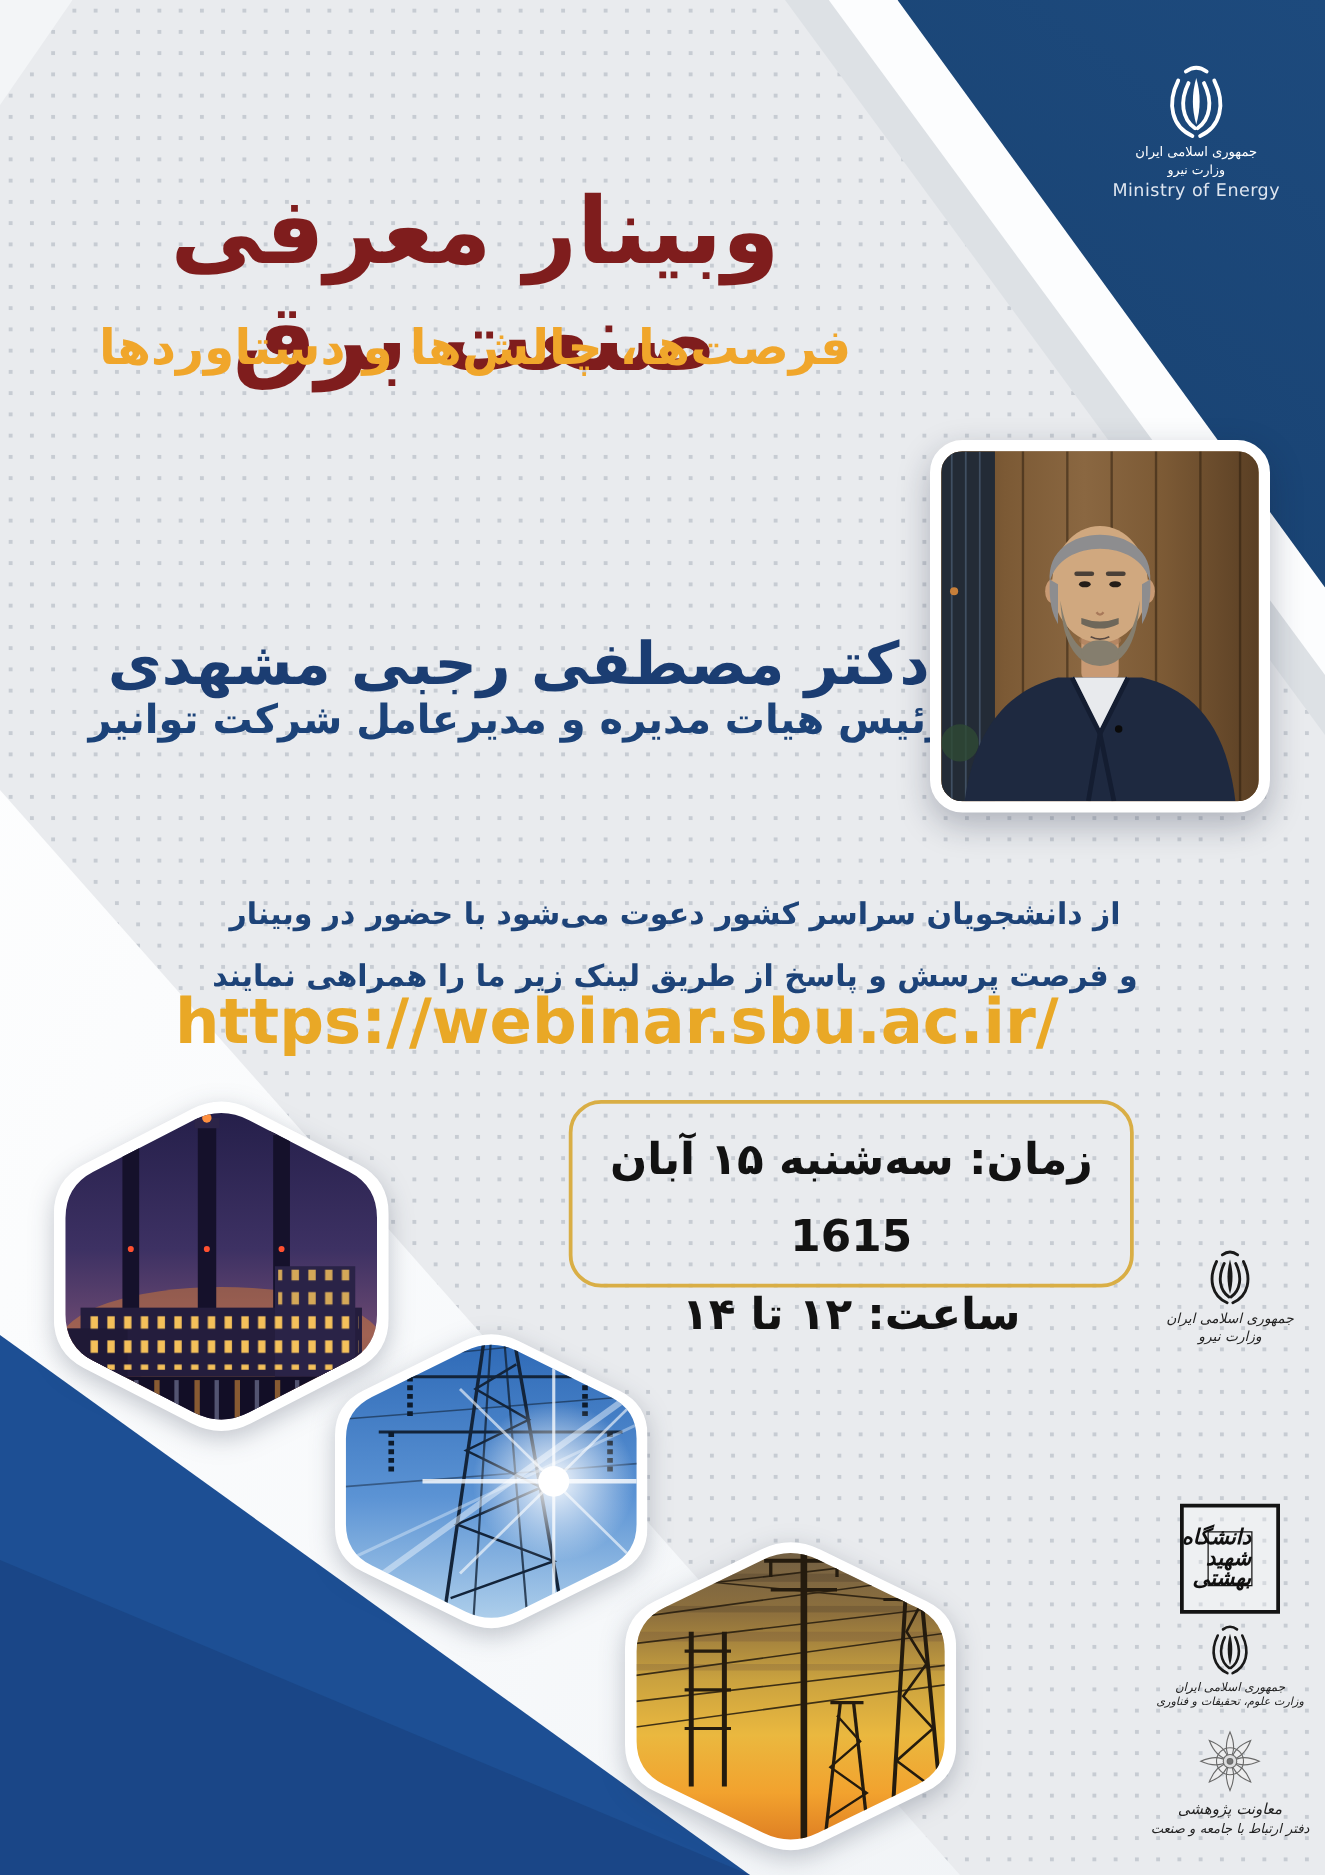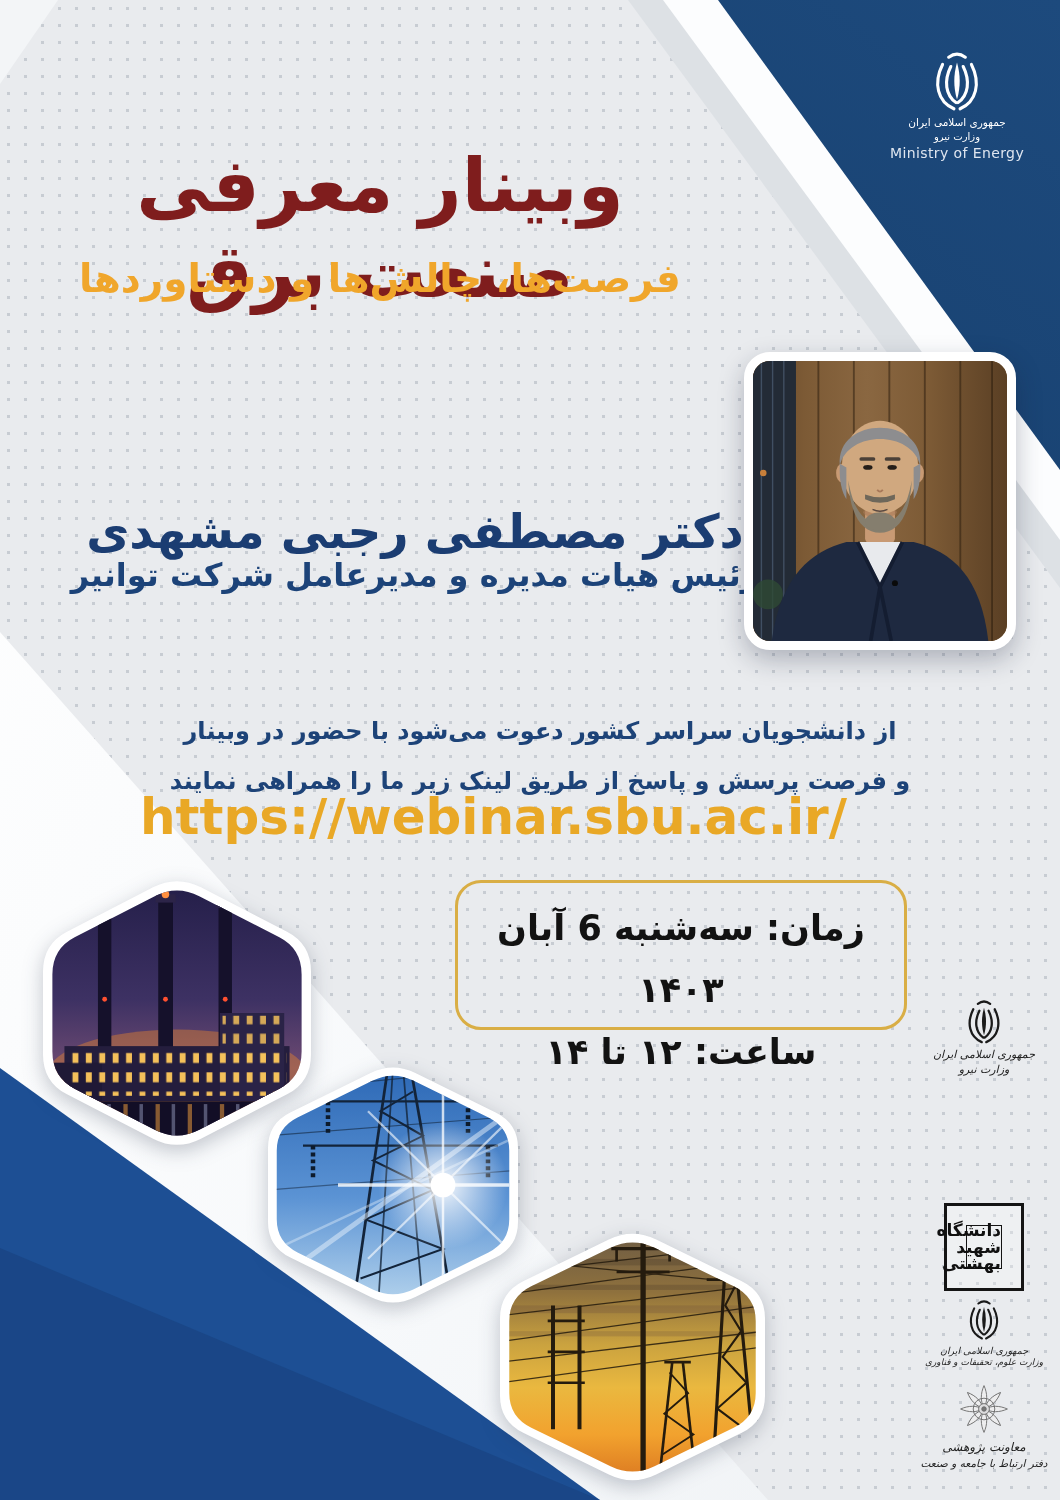--- a/index.html
+++ b/index.html
@@ -64,21 +64,21 @@
   .hex3{left:500px;top:1228px;width:265px;height:258px;}
 
   .flogo{position:absolute;text-align:center;color:#1a1a1a;}
   .flogo .cal{font-family:"DejaVu Serif",serif;font-style:italic;color:#222;}
   .flogo-energy{left:904px;top:998px;width:160px;}
   .flogo-energy .cal1{font-size:11px;line-height:1.35;}
   .flogo-energy .cal2{font-size:11px;line-height:1.3;}
   .flogo-tavanir{left:914px;top:1096px;width:140px;}
   .flogo-tavanir .cal1{font-size:17px;font-weight:bold;line-height:1.4;margin-top:2px;}
   .flogo-sbu{left:944px;top:1203px;width:80px;}
-  .sbu-frame{box-sizing:border-box;width:80px;height:88px;border:3px solid #141414;padding:19px;background:rgba(255,255,255,.25);}
+  .sbu-frame{box-sizing:border-box;width:80px;height:88px;border:3px solid #141414;padding:19px;background:rgba(255,255,255,.25);font-style:italic;}
   .sbu-inner{box-sizing:border-box;width:100%;height:100%;border:1px solid #141414;
     display:flex;flex-direction:column;justify-content:center;}
   .sbu-inner div{font-size:17px;font-weight:900;line-height:.98;color:#101010;}
   .flogo-science{left:904px;top:1298px;width:160px;}
   .flogo-science .cal1{font-size:9.5px;line-height:1.4;}
   .flogo-science .cal2{font-size:9px;line-height:1.3;}
   .flogo-research{left:904px;top:1382px;width:160px;}
   .flogo-research .cal1{font-size:12px;line-height:1.5;margin-top:2px;}
   .flogo-research .cal2{font-size:10.5px;line-height:1.35;}
   .emblem{display:block;margin:0 auto;}
@@ -172,21 +172,21 @@
     </svg>
   </div>
 
   <div class="invitation" dir="rtl">
     <div>از دانشجویان سراسر کشور دعوت می‌شود با حضور در وبینار</div>
     <div>و فرصت پرسش و پاسخ از طریق لینک زیر ما را همراهی نمایند</div>
   </div>
   <div class="link-text">https://webinar.sbu.ac.ir/</div>
 
   <div class="schedule-box">
-    <div class="line" dir="rtl">زمان: سه‌شنبه 6 آبان ۱۴۰۳</div>
+    <div class="line" dir="rtl">زمان: سه‌شنبه ۱۵ آبان 1615</div>
     <div class="line" dir="rtl">ساعت: ۱۲ تا ۱۴</div>
   </div>
 
   <div class="hex hex1">
     <svg viewBox="0 0 100 100" preserveAspectRatio="none">
       <defs>
         <clipPath id="hc1">
             <path transform="translate(50 50) scale(.93) translate(-50 -50)" d="M58.94 4.47 L91.06 20.53 Q100 25 100 35 L100 65 Q100 75 91.06 79.47 L58.94 95.53 Q50 100 41.06 95.53 L8.94 79.47 Q0 75 0 65 L0 35 Q0 25 8.94 20.53 L41.06 4.47 Q50 0 58.94 4.47 Z"></path>
           </clipPath>
         <linearGradient id="sky1" x1="0" y1="0" x2="0" y2="1">

